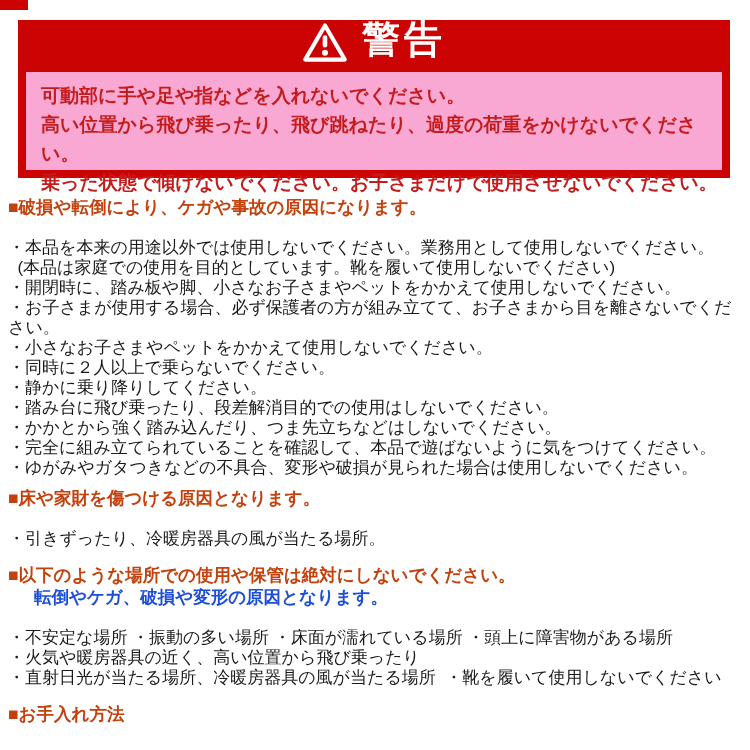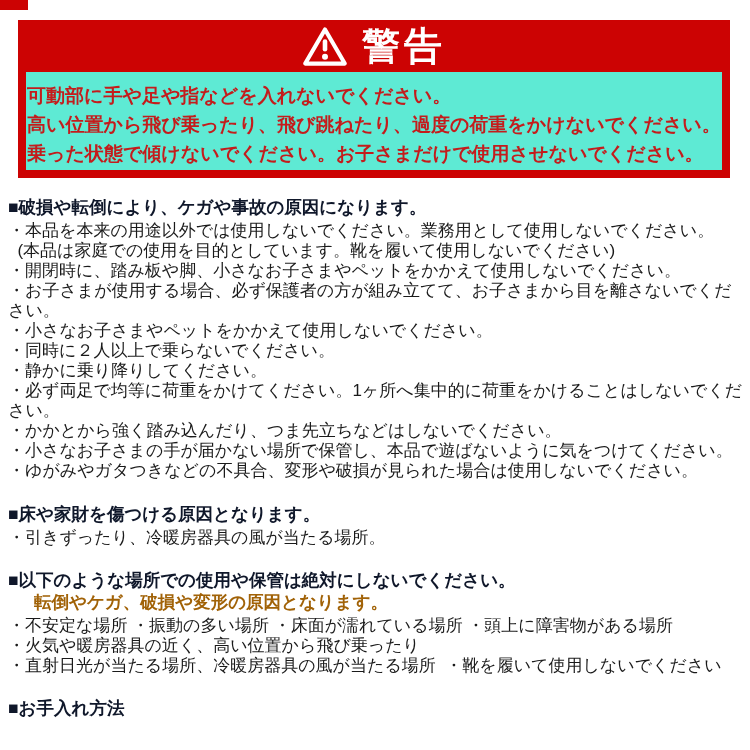--- a/index.html
+++ b/index.html
@@ -22,74 +22,74 @@
 
   
   .banner {
     position: absolute; left: 18px; top: 20px;
     width: 712px; height: 158px;
     background: #cc0303;
     box-sizing: border-box;
   }
   .banner-head {
     position: absolute; left: 0; top: 0; right: 0; height: 52px;
-    display: flex; align-items: center; justify-content: center;
+    display: flex; justify-content: center;
     gap: 14px;
   }
   .banner-head svg { display: block; margin-top: 2px; }
   .banner-title {
     color: #ffffff;
     font-size: 38px;
     font-weight: bold;
     letter-spacing: 4px;
     line-height: 1;
   }
   .banner-body {
     position: absolute; left: 8px; right: 8px; top: 52px; bottom: 8px;
-    background: #5eead4;
-    padding: 9px 0 0 1px;
+    background: #f9a8d4;
+    padding: 9px 0 0 15px;
     box-sizing: border-box;
   }
   .banner-line {
     color: #c41c1c;
     font-size: 19px;
     font-weight: bold;
     line-height: 29px;
     white-space: pre-wrap;
   }
 
   
   .doc {
     position: absolute; left: 8px; top: 196px; width: 736px;
   }
   .sec-heading {
     font-size: 17.5px;
     font-weight: bold;
-    color: #0f172a;
+    color: #c2410c;
     line-height: 22px;
     margin: 0;
     white-space: pre-wrap;
   }
   .sec-subheading {
     font-size: 17.5px;
     font-weight: bold;
-    color: #a16207;
+    color: #1d4ed8;
     line-height: 22px;
     padding-left: 26px;
     white-space: pre-wrap;
   }
-  .sec-items { margin-top: 3px; }
+  .sec-items { margin-top: 20px; }
   .item {
     font-size: 17px;
     line-height: 20px;
     color: #1a1a1a;
     white-space: pre-wrap;
   }
-  .mt1 { margin-top: 22px; }
-  .mt2 { margin-top: 21px; }
+  .mt1 { margin-top: 9px; }
+  .mt2 { margin-top: 15px; }
 </style>
 </head>
 <body>
 
 <div class="page">
 
   <div class="corner-fragment"></div>
 
   <div class="banner">
     <div class="banner-head">
@@ -112,23 +112,23 @@
     <div>
       <div class="sec-heading">■破損や転倒により、ケガや事故の原因になります。</div>
       <div class="sec-items">
         <div class="item">・本品を本来の用途以外では使用しないでください。業務用として使用しないでください。</div>
         <div class="item">  (本品は家庭での使用を目的としています。靴を履いて使用しないでください)</div>
         <div class="item">・開閉時に、踏み板や脚、小さなお子さまやペットをかかえて使用しないでください。</div>
         <div class="item">・お子さまが使用する場合、必ず保護者の方が組み立てて、お子さまから目を離さないでください。</div>
         <div class="item">・小さなお子さまやペットをかかえて使用しないでください。</div>
         <div class="item">・同時に２人以上で乗らないでください。</div>
         <div class="item">・静かに乗り降りしてください。</div>
-        <div class="item">・必ず両足で均等に荷重をかけてください。1ヶ所へ集中的に荷重をかけることはしないでください。</div>
+        <div class="item">・踏み台に飛び乗ったり、段差解消目的での使用はしないでください。</div>
         <div class="item">・かかとから強く踏み込んだり、つま先立ちなどはしないでください。</div>
-        <div class="item">・小さなお子さまの手が届かない場所で保管し、本品で遊ばないように気をつけてください。</div>
+        <div class="item">・完全に組み立てられていることを確認して、本品で遊ばないように気をつけてください。</div>
         <div class="item">・ゆがみやガタつきなどの不具合、変形や破損が見られた場合は使用しないでください。</div>
       </div>
     </div>
 
     <div>
       <div class="sec-heading mt1">■床や家財を傷つける原因となります。</div>
       <div class="sec-items">
         <div class="item">・引きずったり、冷暖房器具の風が当たる場所。</div>
       </div>
     </div>

